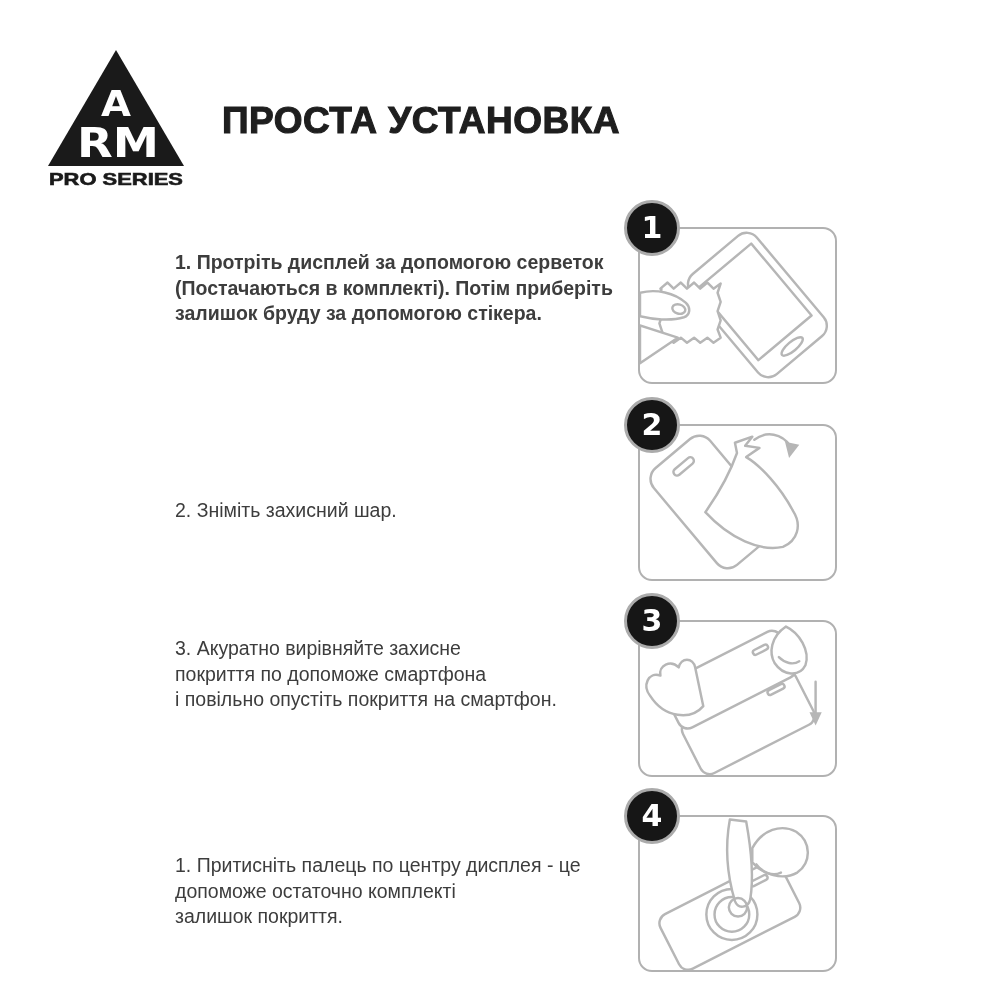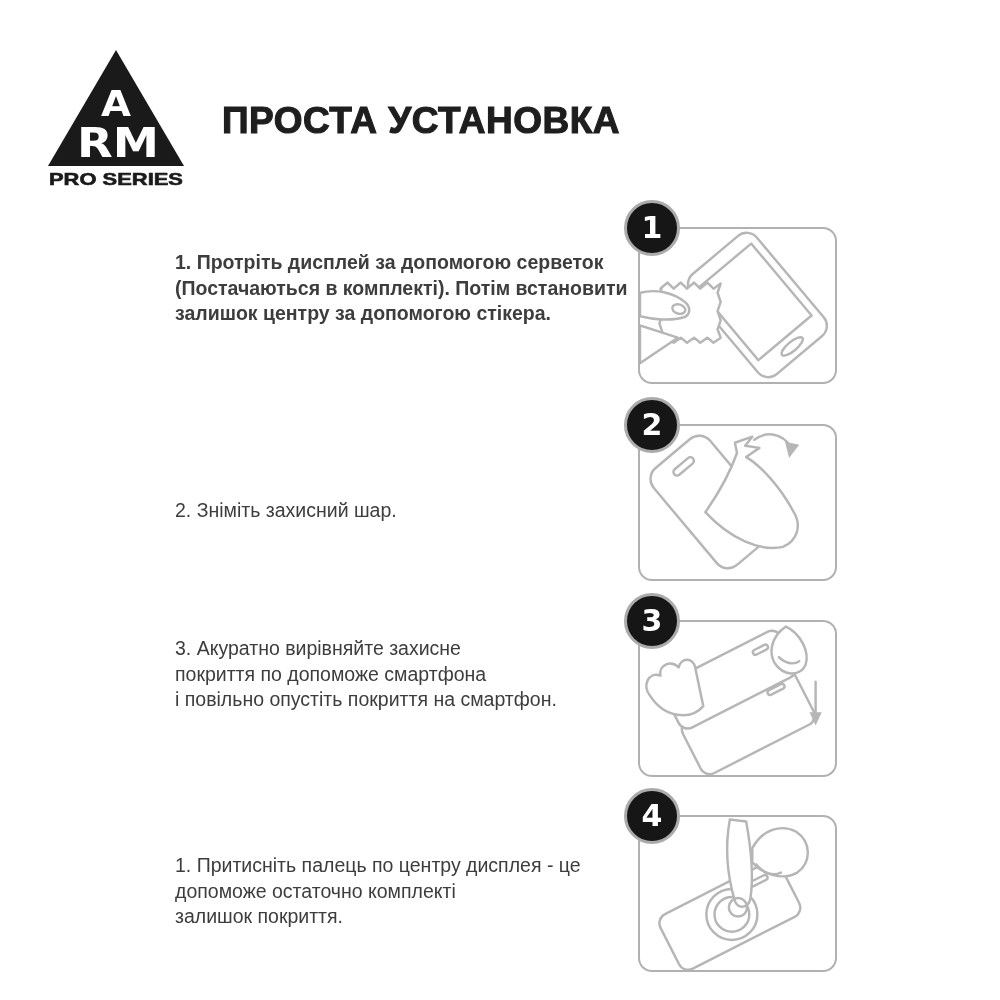--- a/index.html
+++ b/index.html
@@ -51,22 +51,22 @@
       <text x="74" y="72" text-anchor="middle" font-family="DejaVu Sans, sans-serif" font-weight="bold" font-size="36" fill="#ffffff" textLength="30" lengthAdjust="spacingAndGlyphs">A</text>
       <text x="76" y="113" text-anchor="middle" font-family="DejaVu Sans, sans-serif" font-weight="bold" font-size="40" fill="#ffffff" textLength="82" lengthAdjust="spacingAndGlyphs">RM</text>
       <text x="74" y="141" text-anchor="middle" font-family="Liberation Sans, sans-serif" font-weight="bold" font-size="17" fill="#1a1a1a" stroke="#1a1a1a" stroke-width="0.6" textLength="134" lengthAdjust="spacingAndGlyphs">PRO SERIES</text>
     </svg>
   </div>
 
   <div class="title">ПРОСТА УСТАНОВКА</div>
 
   <div class="step-text" id="text-1">
     <div>1. Протріть дисплей за допомогою серветок</div>
-    <div>(Постачаються в комплекті). Потім встановити</div>
-    <div>залишок центру за допомогою стікера.</div>
+    <div>(Постачаються в комплекті). Потім приберіть</div>
+    <div>залишок бруду за допомогою стікера.</div>
   </div>
   <div class="badge" id="badge-1">
     <span>1</span>
   </div>
   <div class="frame" id="frame-1">
     <svg viewBox="0 0 191 149">
 
       <g transform="translate(115,74) rotate(-40)">
         <rect class="lnf" x="-42" y="-64" width="84" height="128" rx="13"></rect>
         <rect class="ln" x="-34" y="-50" width="68" height="92"></rect>

